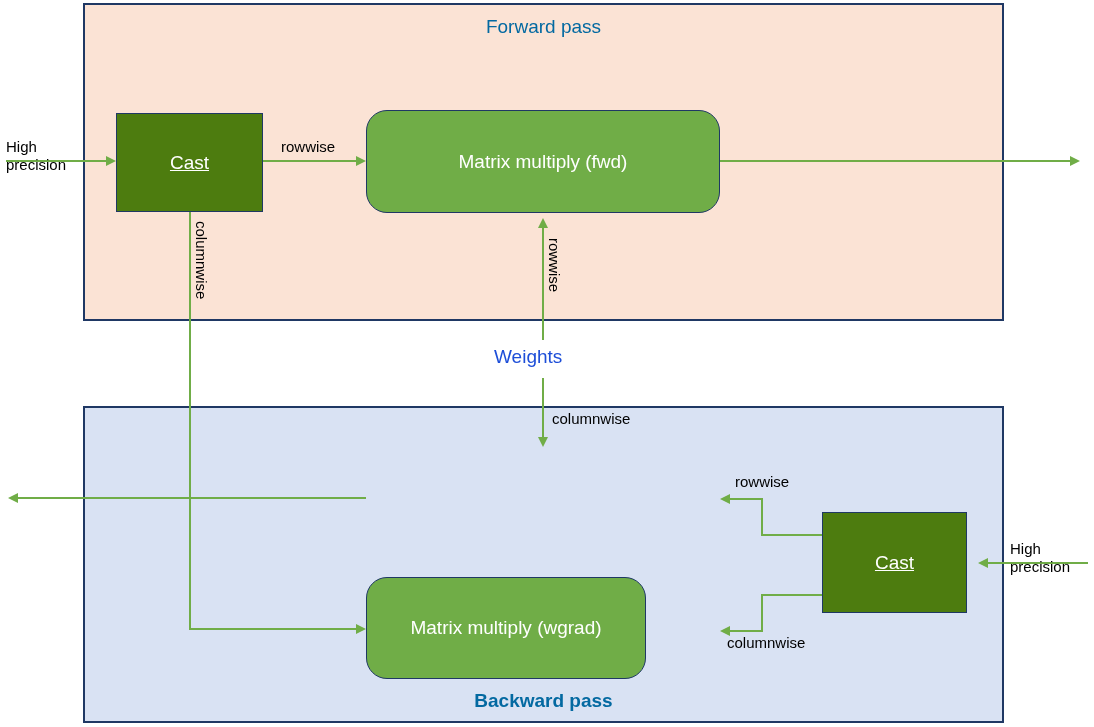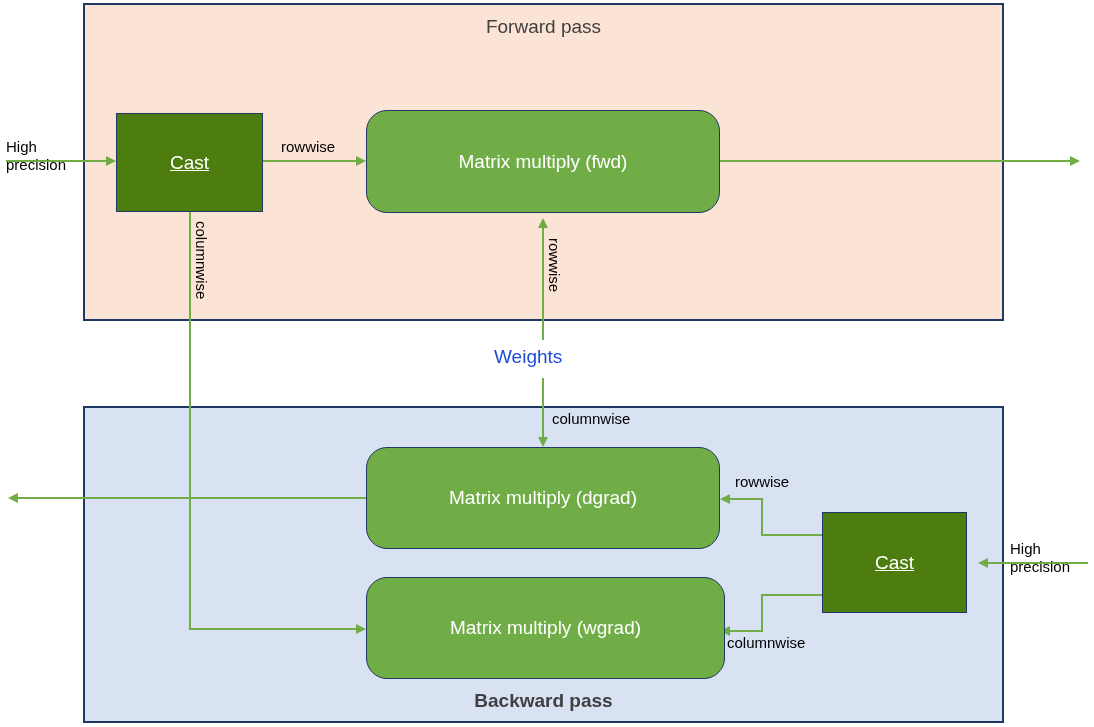--- a/index.html
+++ b/index.html
@@ -36,21 +36,21 @@
     width: 921px;
     height: 317px;
     background: #D9E2F3;
     font-weight: bold;
   }
   .region-title {
     position: absolute;
     width: 100%;
     text-align: center;
     font-size: 19px;
-    color: #404040;
+    color: #0369a1;
     line-height: 1.2;
   }
   #forward-title { top: 11px; }
   #backward-title { bottom: 8px; }
 
   .node {
     position: absolute;
     box-sizing: border-box;
     border: 1.5px solid #1F3864;
     display: flex;
@@ -59,21 +59,21 @@
     color: #ffffff;
     font-size: 19px;
     text-align: center;
   }
   .node.blue { background: #4d7c0f; text-decoration: underline; }
   .node.green { background: #70AD47; border-radius: 21px; }
 
   #cast-fwd   { left: 116px; top: 113px; width: 147px; height: 99px; }
   #mm-fwd     { left: 366px; top: 110px; width: 354px; height: 103px; }
   #mm-dgrad   { left: 366px; top: 447px; width: 354px; height: 102px; }
-  #mm-wgrad   { left: 366px; top: 577px; width: 359px; height: 102px; }
+  #mm-wgrad   { left: 366px; top: 577px; width: 280px; height: 102px; }
   #cast-bwd   { left: 822px; top: 512px; width: 145px; height: 101px; }
 
   
   .ln {
     position: absolute;
     background: #70AD47;
   }
   .ln.h { height: 2px; }
   .ln.v { width: 2px; }
 
@@ -173,23 +173,20 @@
   <div class="arrow left" style="left:8px; top:493px;"></div>
 
   <div class="node blue" id="cast-fwd">
     <span>Cast</span>
   </div>
 
   <div class="node green" id="mm-fwd">
     <span>Matrix multiply (fwd)</span>
   </div>
 
-  <div class="node green" id="mm-dgrad">
-    <span>Matrix multiply (dgrad)</span>
-  </div>
 
   <div class="node green" id="mm-wgrad">
     <span>Matrix multiply (wgrad)</span>
   </div>
 
   <div class="node blue" id="cast-bwd">
     <span>Cast</span>
   </div>
 
   <div class="edge-label two-line" style="left:6px; top:138px; text-align:left;">

